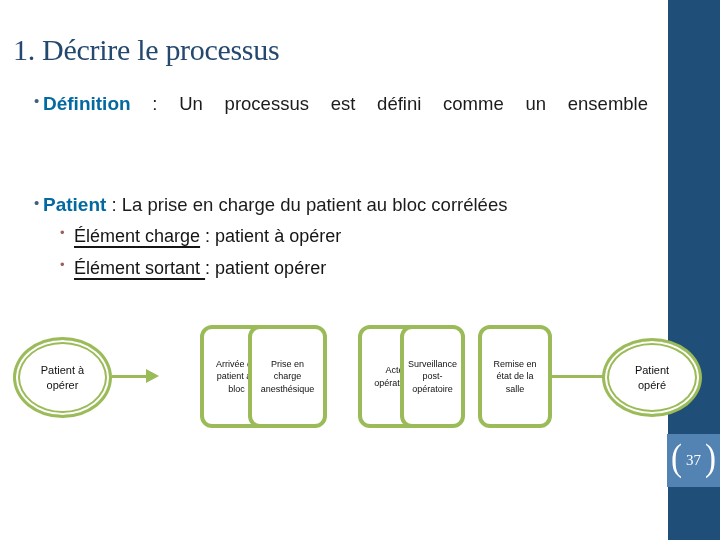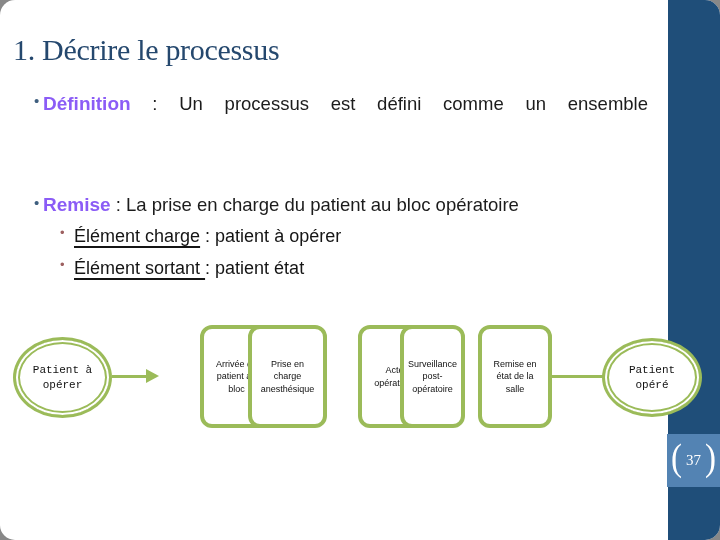--- a/index.html
+++ b/index.html
@@ -1,19 +1,19 @@
 <!DOCTYPE html>
 <html><head>
 <meta charset="utf-8">
 <style>
   * { margin:0; padding:0; box-sizing:border-box; }
   body { background:#888; font-family:"Liberation Sans", sans-serif; }
   .slide {
     position:relative; width:720px; height:540px; background:#ffffff;
-    overflow:hidden; margin:0 auto;border-radius:15px;
+    overflow:hidden; margin:0 auto;
   }
   
   .side-bar { position:absolute; left:668px; top:0; width:52px; height:540px;
     background:#1f4e79; z-index:1; }
   .page-badge { position:absolute; left:667px; top:434px; width:53px; height:53px;
     background:#5383b3; z-index:2; display:flex; align-items:center; justify-content:center;
     gap:4px; color:#ffffff; }
   .page-badge .bracket { font-family:"Liberation Serif", serif; font-size:33px;
     font-weight:400; line-height:1; transform:scaleY(1.12); padding-bottom:4px; }
   .page-badge .num { font-family:"Liberation Serif", serif; font-size:15px; }
@@ -21,37 +21,37 @@
   
   .title { position:absolute; left:13px; top:33px; font-family:"Liberation Serif", serif;
     font-weight:400; font-size:30px; color:#25486e; letter-spacing:-0.3px; }
 
   
   .bullet-block { position:absolute; width:616px; color:#1c1c1c; }
   .bullet-block .bullet { position:absolute; left:2px; top:2px; font-size:15px; color:#3f5f7f; }
   .b-def { left:32px; top:90px; font-size:18.5px; }
   .b-def .line { padding-left:11px; line-height:28.5px; text-align:justify; }
   .b-def .line.just { text-align-last:justify; }
-  .kw { color:#8b5cf6; font-weight:bold; font-size:19px; }
+  .kw { color:#0369a1; font-weight:bold; font-size:19px; }
   .b-ex { left:32px; top:192px; font-size:18.5px; }
   .b-ex .line { padding-left:11px; line-height:26px; }
 
   .sub-bullet { position:absolute; left:60px; width:560px; font-size:18px; color:#151515; }
   .sub-bullet .bullet { position:absolute; left:0; top:2px; font-size:13px; color:#9d6060; }
   .sub-bullet .txt { padding-left:14px; line-height:26px; }
   .sub-bullet .ul { text-decoration:underline; text-decoration-thickness:1.5px;
     text-underline-offset:4px; }
   .b-sub1 { top:223px; }
   .b-sub2 { top:255px; }
 
   
   .node-ellipse { position:absolute; background:#ffffff; border:3px solid #9bbb59;
     border-radius:50%; box-shadow: inset 0 0 0 2px #ffffff, inset 0 0 0 4px #9bbb59;
     display:flex; align-items:center; justify-content:center; text-align:center;
-    font-size:11px; line-height:1.3; color:#111; z-index:3;font-family:Liberation Mono, monospace; }
+    font-size:11px; line-height:1.3; color:#111; z-index:3; }
   .node-input { left:13px; top:337px; width:99px; height:81px; }
   .node-output { left:602px; top:338px; width:100px; height:79px;text-align:center; }
   .node-ellipse .lbl { width:62px; }
   .node-output .lbl { width:52px; }
 
   .step-box { position:absolute; top:325px; height:103px; background:#ffffff;
     border:4px solid #9bbb59; border-radius:12px; display:flex; align-items:center;
     justify-content:center; text-align:center; font-size:9px; line-height:1.35;
     color:#111; padding:2px 4px; z-index:2; }
   .s1 { left:160px; width:73px;margin-left:40px; }
@@ -76,31 +76,31 @@
 
   <h1 class="title">1. Décrire le processus</h1>
 
   <div class="bullet-block b-def">
     <span class="bullet">•</span>
     <div class="line just"><span class="kw">Définition</span><span> : Un processus est défini comme un ensemble</span></div>
   </div>
 
   <div class="bullet-block b-ex">
     <span class="bullet">•</span>
-    <div class="line"><span class="kw">Remise</span><span> : La prise en charge du patient au bloc opératoire</span></div>
+    <div class="line"><span class="kw">Patient</span><span> : La prise en charge du patient au bloc corrélées</span></div>
   </div>
 
   <div class="sub-bullet b-sub1">
     <span class="bullet">•</span>
     <div class="txt"><span class="ul">Élément charge</span><span> : patient à opérer</span></div>
   </div>
 
   <div class="sub-bullet b-sub2">
     <span class="bullet">•</span>
-    <div class="txt"><span class="ul">Élément sortant </span><span>: patient état</span></div>
+    <div class="txt"><span class="ul">Élément sortant </span><span>: patient opérer</span></div>
   </div>
 
   <div class="node-ellipse node-input">
     <span class="lbl">Patient à opérer</span>
   </div>
 
   <div class="connector c1"></div>
   <div class="arrow-head"></div>
 
   <div class="step-box s1">Arrivée du patient au bloc</div>

